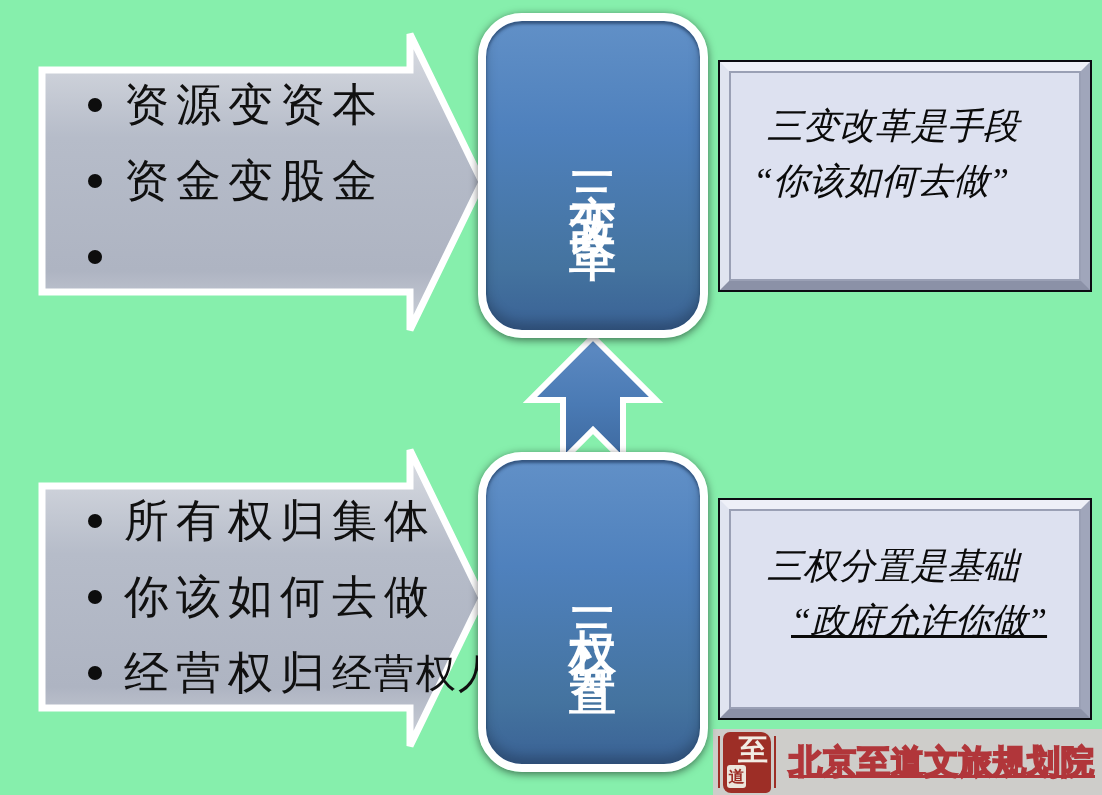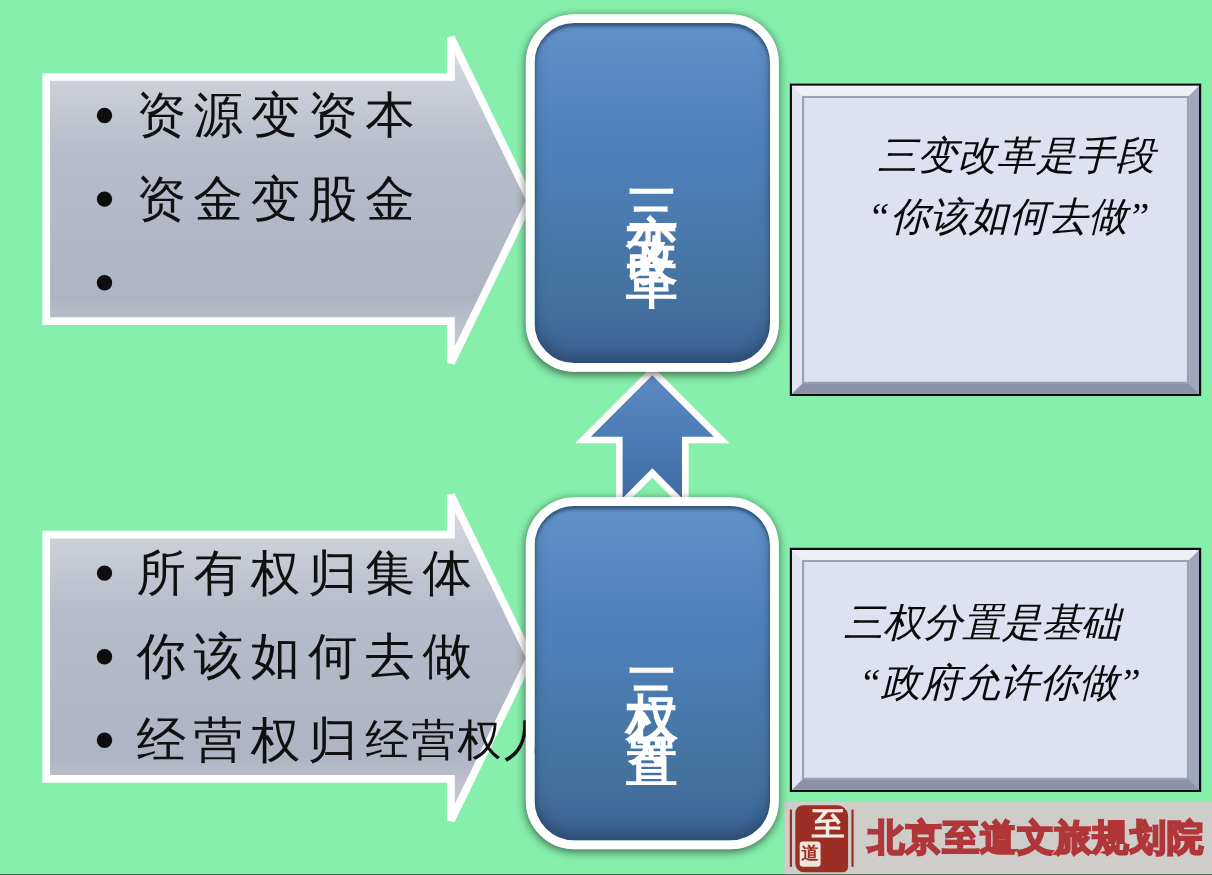--- a/index.html
+++ b/index.html
@@ -44,28 +44,28 @@
 
   
   .note{
     position:absolute;left:720px;width:370px;box-sizing:border-box;
     background:#dde1f0;
     border:9px solid #c6cbdc;
     border-top-color:#eef0f8;border-left-color:#e0e4f0;
     border-right-color:#a0a6bb;border-bottom-color:#8b91a7;
     box-shadow:0 0 0 2px #0c0c12, inset 0 0 0 2px #9aa0b5;
   }
-  .note.top{top:78px;height:280px;padding:28px 0 0 38px;text-align:center;}
+  .note.top{top:62px;height:228px;padding:28px 0 0 38px;}
   .note.bottom{top:500px;height:218px;padding:30px 13px 0 38px;}
   .note-line{
     font-family:"Liberation Serif","DejaVu Serif",serif;font-style:italic;
     font-size:36px;color:#0a0a0a;line-height:55px;white-space:nowrap;
   }
   .note.top .line2{margin-left:-14px;}
-  .note.bottom .line2{margin-left:14px;}
+  .note.bottom .line2{margin-left:24px;text-decoration:underline;}
 
   
   .uparrow{position:absolute;left:523px;top:334px;width:140px;height:128px;z-index:1;}
 
   
   .strip{
     position:absolute;left:713px;top:729px;width:389px;height:66px;
     background:#cecdca;z-index:1;display:flex;align-items:center;
   }
   .seal{position:relative;margin-left:5px;width:58px;height:62px;flex:0 0 auto;}
@@ -82,20 +82,21 @@
   }
   .seal-box{
     position:absolute;left:4px;bottom:5px;width:19px;height:23px;background:#ece5dc;
     border-radius:3px;color:#9d2e26;font-size:16px;line-height:23px;text-align:center;
     font-family:"Liberation Serif","DejaVu Serif",serif;font-weight:bold;
   }
   .wm-text{
     margin-left:13px;font-size:33px;font-weight:bold;letter-spacing:1px;
     color:#d5cdc6;-webkit-text-stroke:2px #b1363a;white-space:nowrap;
     font-family:"Liberation Sans","DejaVu Sans",sans-serif;
+    text-decoration:underline;
   }
 </style>
 </head>
 <body>
 
 <div class="canvas">
 
   <div class="arrow-wrap" style="left:36px;top:26px;">
     <svg width="452" height="312" viewBox="0 0 452 312">
       <defs>

